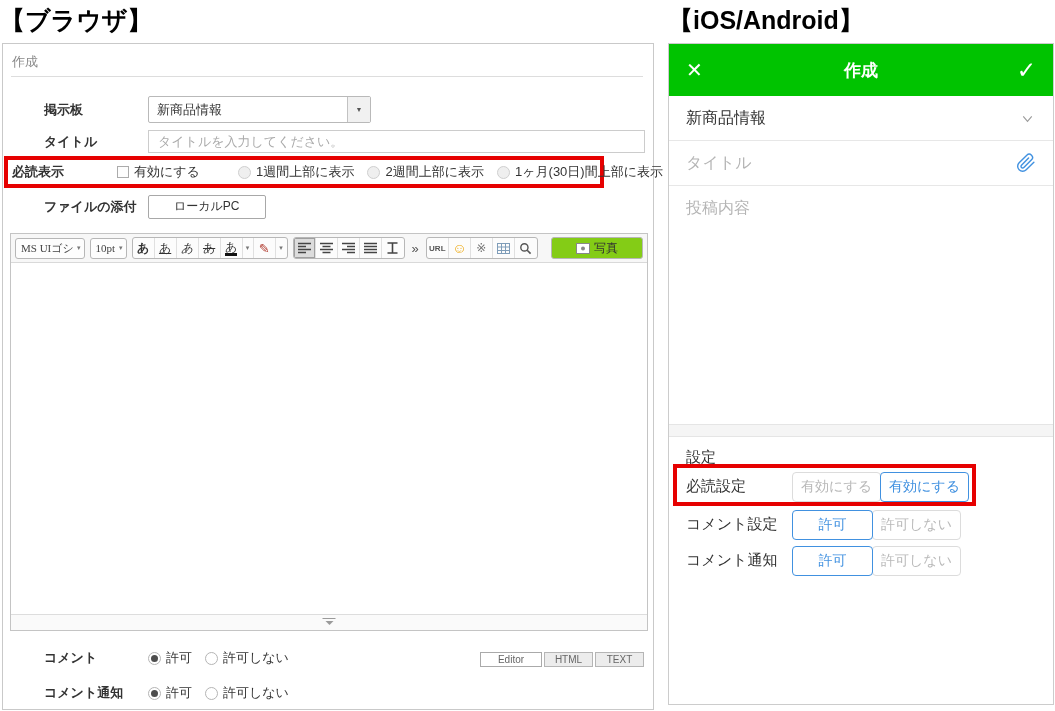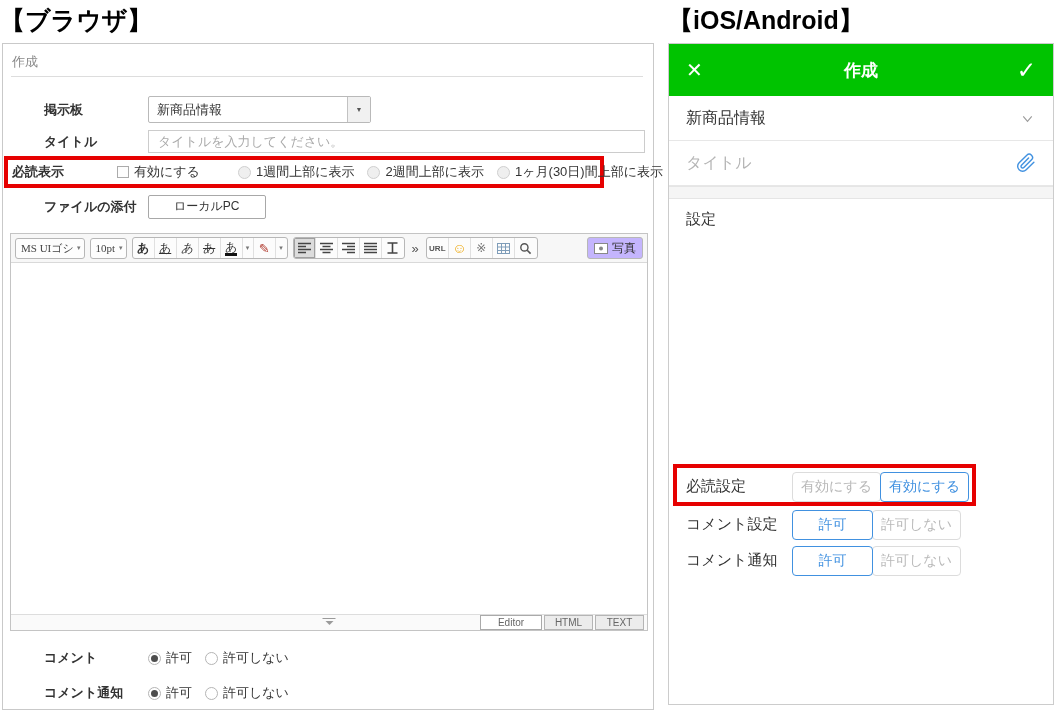--- a/index.html
+++ b/index.html
@@ -56,28 +56,28 @@
   .tb-btn.narrow { width:11px; font-size:7px; color:#777; }
   .tb-btn.sel { background:#dcdcdc; box-shadow:inset 0 0 0 1px #9f9f9f; }
   .g-bold { font-weight:bold; } .g-under { text-decoration:underline; } .g-italic { font-style:italic; }
   .g-strike { text-decoration:line-through; }
   .g-color span { border-bottom:3px solid #111; line-height:1; }
   .g-pen { color:#b03a2e; font-size:13px; }
   .tb-more { font-size:13px; color:#555; padding:0 2px; cursor:pointer; }
   .g-url { font-size:8px; font-weight:bold; color:#555; }
   .g-smile { color:#eca400; font-size:14px; }
   .g-ref { color:#777; font-size:12px; }
-  .photo-btn { margin-left:auto; height:22px; border:1px solid #b7b7b7; border-radius:3px; background:#c4b5fd; display:flex; align-items:center; gap:4px; padding:0 6px; font-size:12px; color:#333; font-family:inherit; cursor:pointer; }
+  .photo-btn { margin-left:auto; height:22px; border:1px solid #b7b7b7; border-radius:3px; background:#84cc16; display:flex; align-items:center; gap:4px; padding:0 24px; font-size:12px; color:#333; font-family:inherit; cursor:pointer; }
   .ed-content { flex:1; background:#fff; cursor:text; }
   .ed-bottombar { height:16px; background:#fafafa; border-top:1px solid #ddd; position:relative; flex:none; }
   .resize-handle { position:absolute; left:50%; top:3px; transform:translateX(-50%); display:flex; flex-direction:column; align-items:center; cursor:ns-resize; }
   .rh-line { width:13px; border-top:1px solid #9a9a9a; }
   .rh-tri { width:0; height:0; margin-top:2px; border-left:4px solid transparent; border-right:4px solid transparent; border-top:4px solid #9a9a9a; }
   .ed-tabs { position:absolute; right:3px; top:0; display:flex; gap:2px; }
-  .ed-tab { min-width:49px; padding:0 5px; height:15px; line-height:14px; text-align:center; font-size:10px; color:#666; background:#ececec; border:1px solid #b5b5b5; cursor:pointer; }
+  .ed-tab { min-width:49px; padding:0 5px; height:15px; line-height:14px; text-align:center; font-size:10px; color:#666; background:#ececec; border:1px solid #b5b5b5; cursor:pointer;margin-top:37px; }
   .ed-tab.active { background:#fff; min-width:62px; border-color:#aaa; }
 
   
   .mobile-panel { position:absolute; left:668px; top:43px; width:386px; height:662px; background:#fff; border:1px solid #ccc; }
   .m-header { height:52px; background:var(--green); display:flex; align-items:center; justify-content:space-between; padding:0 17px; position:relative; }
   .m-close, .m-check { color:#fff; cursor:pointer; display:flex; align-items:center; }
   .m-close { font-size:20px; font-weight:300; }
   .m-check { font-size:23px; }
   .m-title { position:absolute; left:0; right:0; text-align:center; color:#fff; font-size:17px; font-weight:bold; }
   .m-row { height:45px; border-bottom:1px solid #e7e7e7; display:flex; align-items:center; padding:0 17px; font-size:16px; }
@@ -290,20 +290,23 @@
 
   <div class="m-row">
     <span class="ph">タイトル</span>
     <span class="trailing">
       <svg width="20" height="20" viewBox="0 0 24 24">
           <path d="M21.44 11.05l-9.19 9.19a6 6 0 01-8.49-8.49l9.19-9.19a4 4 0 015.66 5.66l-9.2 9.19a2 2 0 01-2.83-2.83l8.49-8.48" fill="none" stroke="#4191e0" stroke-width="1.7" stroke-linecap="round"></path>
         </svg>
     </span>
   </div>
 
+  <div class="m-body">
+    <span class="ph">投稿内容</span>
+  </div>
 
   <div class="m-separator"></div>
   <div class="m-settings-heading">設定</div>
 
   <div class="m-set-row row-0">
     <span class="m-label">必読設定</span>
     <div class="seg">
       <button class="seg-btn">有効にする</button>
       <button class="seg-btn selected">有効にする</button>
     </div>

